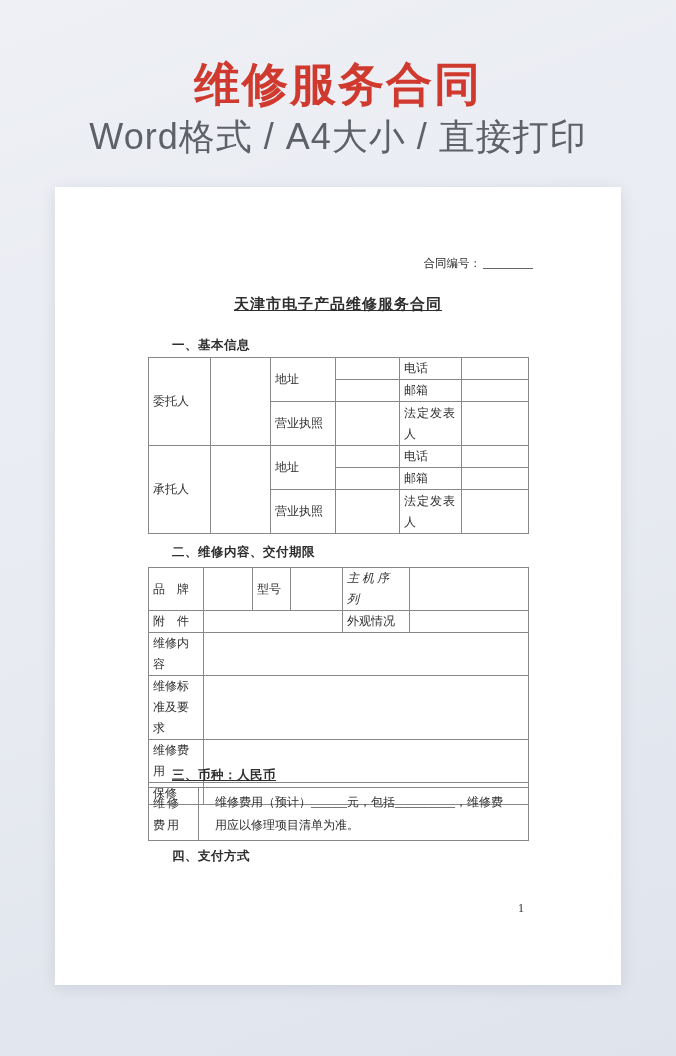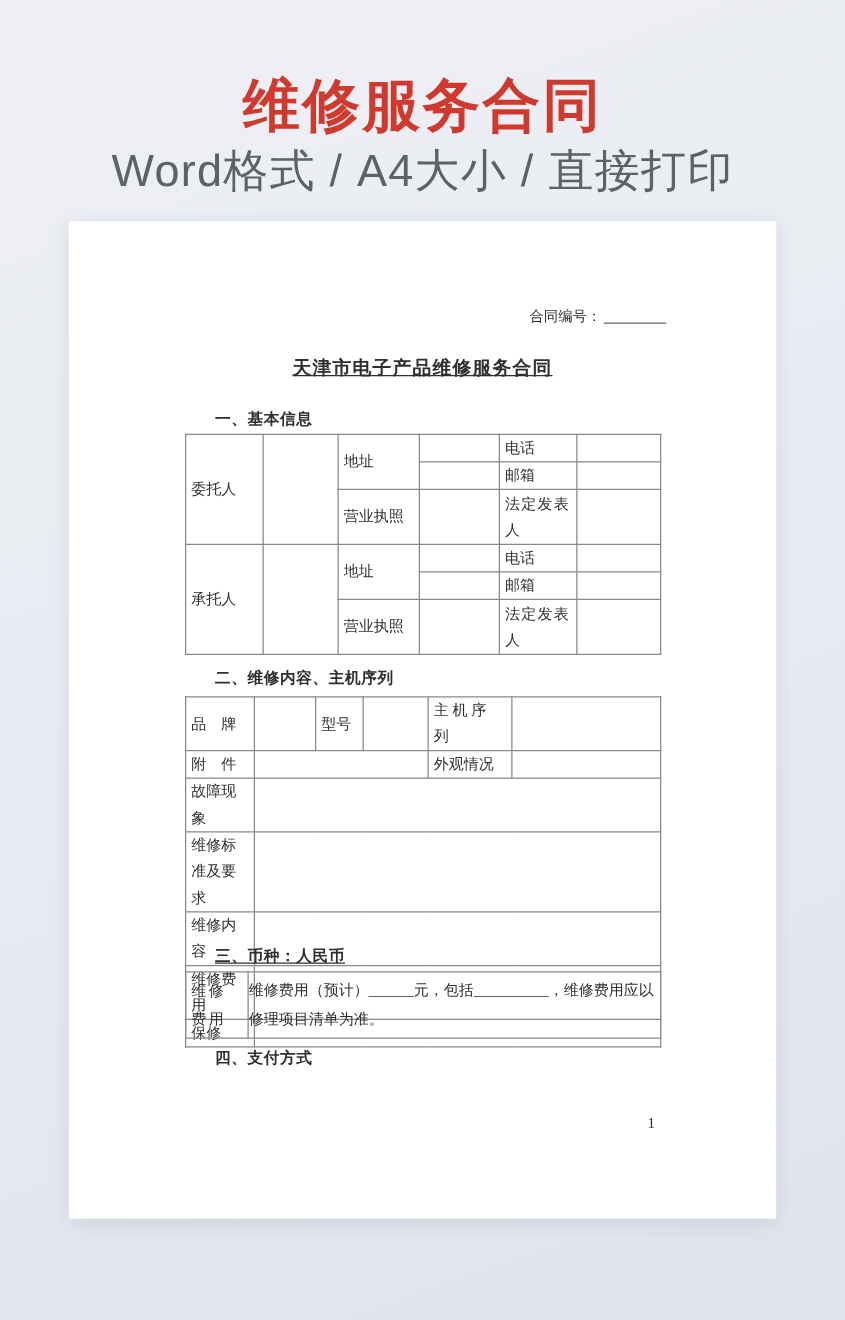--- a/index.html
+++ b/index.html
@@ -14,21 +14,21 @@
     margin:58px 0 0 0;font-size:46px;line-height:52px;font-weight:bold;
     letter-spacing:2px;color:var(--accent,#d03a2e);
     font-family:"Liberation Sans","DejaVu Sans",sans-serif;
   }
   .sub-title{
     margin-top:12px;font-size:36px;line-height:30px;color:var(--subtle,#5e6268);
     letter-spacing:1px;font-weight:400;
   }
   
   .page{
-    position:absolute;left:55px;top:177px;width:566px;height:798px;
+    position:absolute;left:55px;top:187px;width:566px;height:798px;
     background:#ffffff;box-shadow:0 3px 14px rgba(60,70,100,0.13);
     font-family:"Liberation Serif","DejaVu Serif",serif;color:#2f2f2f;
   }
   .contract-no{
     position:absolute;top:69px;left:0;width:100%;box-sizing:border-box;
     text-align:right;padding-right:88px;font-size:11.5px;
   }
   .blank-line{
     display:inline-block;width:50px;height:12px;border-bottom:1px solid #666;
     vertical-align:-2px;margin-left:2px;
@@ -43,23 +43,23 @@
   table.doc-table{
     position:absolute;left:93px;border-collapse:collapse;table-layout:fixed;
     width:380px;font-size:12px;color:#2f2f2f;
   }
   table.doc-table td{
     border:1px solid #888;padding:0 4px;vertical-align:middle;
     overflow:hidden;line-height:21px;
   }
   .t1{top:170px;} .t2{top:380px;border-radius:18px;} .t3{top:600px;}
   .t1 td.rep{letter-spacing:1px;line-height:21px;}
-  .t2 td.serial{letter-spacing:3px;}
+  .t2 td.serial{letter-spacing:3px;font-style:italic;}
   .t3 td.feelbl{letter-spacing:2px;line-height:22px;}
-  .t3 td.feetext{padding:3px 0;line-height:23px;vertical-align:top;}
+  .t3 td.feetext{padding:3px 16px;line-height:23px;vertical-align:top;}
   .pagenum{position:absolute;left:463px;top:714px;font-size:12px;}
 </style>
 </head>
 <body>
 
 <div class="canvas">
 
   <div class="header">
     <h1 class="main-title">维修服务合同</h1>
     <div class="sub-title">Word格式 / A4大小 / 直接打印</div>
@@ -119,21 +119,21 @@
       </tr>
       <tr style="height:44px">
         <td>营业执照</td>
         <td></td>
         <td class="rep">法定发表人</td>
         <td></td>
       </tr>
     </tbody>
       </table>
 
-    <div class="sec sec2">二、维修内容、主机序列</div>
+    <div class="sec sec2">二、维修内容、交付期限</div>
 
     <table class="doc-table t2">
       <colgroup>
           <col style="width:55px">
           <col style="width:49px">
           <col style="width:38px">
           <col style="width:52px">
           <col style="width:67px">
           <col style="width:119px">
         </colgroup>
@@ -146,29 +146,25 @@
         <td class="serial">主机序列</td>
         <td></td>
       </tr>
       <tr style="height:21px">
         <td>附　件</td>
         <td colspan="3"></td>
         <td>外观情况</td>
         <td></td>
       </tr>
       <tr style="height:21px">
-        <td>故障现象</td>
+        <td>维修内容</td>
         <td colspan="5"></td>
       </tr>
       <tr style="height:42px">
         <td>维修标准及要求</td>
-        <td colspan="5"></td>
-      </tr>
-      <tr style="height:21px">
-        <td>维修内容</td>
         <td colspan="5"></td>
       </tr>
       <tr style="height:21px">
         <td>维修费用</td>
         <td colspan="5"></td>
       </tr>
       <tr style="height:21px">
         <td>保修</td>
         <td colspan="5"></td>
       </tr>

